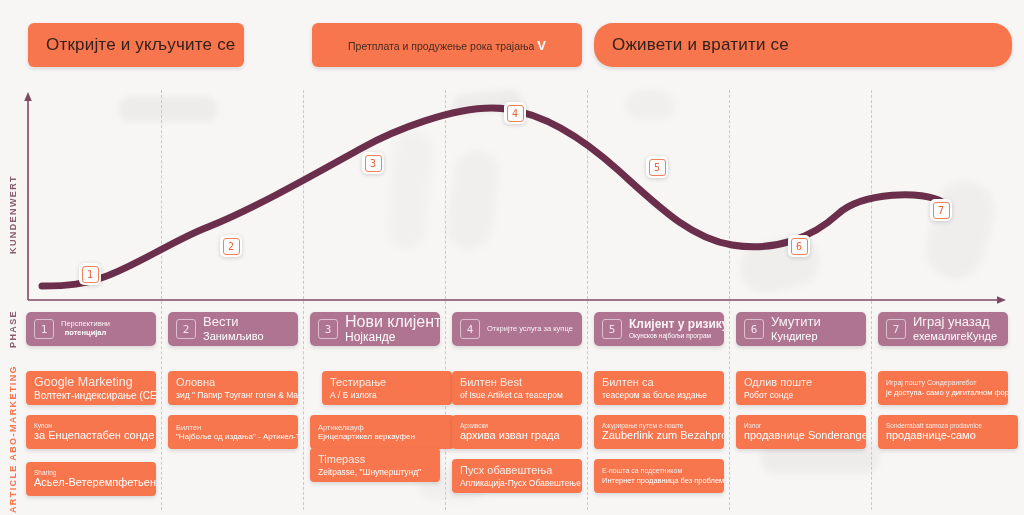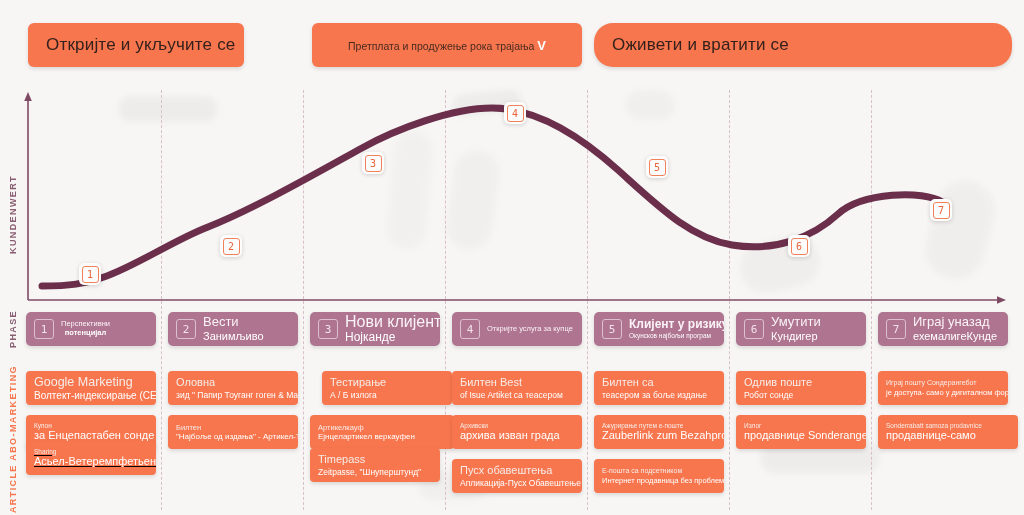--- a/index.html
+++ b/index.html
@@ -253,21 +253,21 @@
   </div>
 
   <div class="card c-lg" style="left:26px;top:371px;width:130px;">
     <span class="l1">Google Marketing</span>
     <span class="l2">Волтект-индексирање (CEO)</span>
   </div>
   <div class="card c-sm" style="left:26px;top:415px;width:130px;">
     <span class="l1">Купон</span>
     <span class="l2">за Енцепастабен сонде</span>
   </div>
-  <div class="card c-sm" style="left:26px;top:441px;width:130px;text-decoration:underline;">
+  <div class="card c-sm" style="left:26px;top:462px;width:130px;">
     <span class="l1">Sharing</span>
     <span class="l2">Асьел-Ветеремпфетьен</span>
   </div>
 
   <div class="card c-md" style="left:168px;top:371px;width:130px;">
     <span class="l1">Оловна</span>
     <span class="l2">зид " Папир Тоуганг гоген &amp; Man</span>
   </div>
   <div class="card c-xs" style="left:168px;top:415px;width:130px;">
     <span class="l1">Билтен</span>

